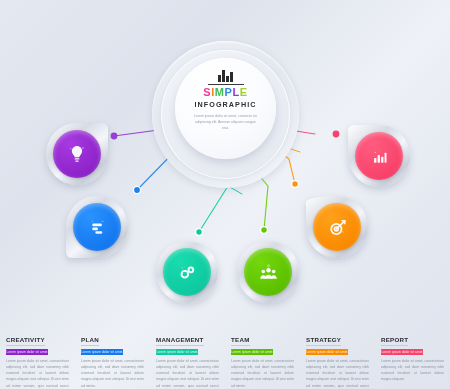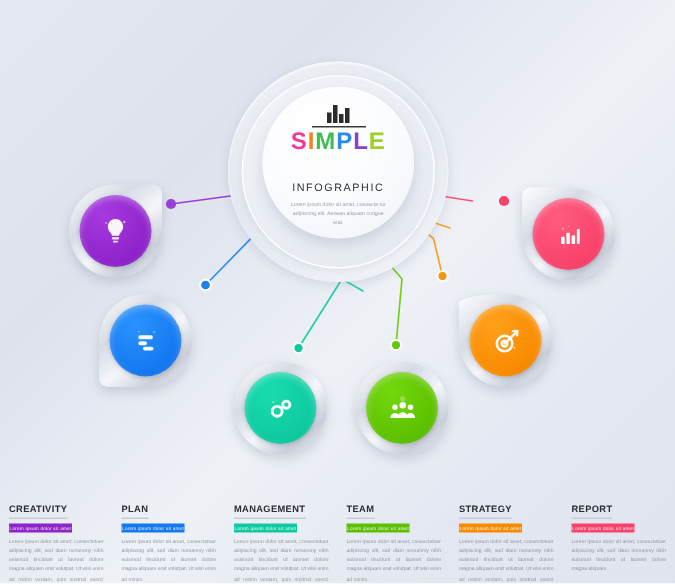--- a/index.html
+++ b/index.html
@@ -51,32 +51,32 @@
     align-items: flex-end;
     gap: 1.6px;
     height: 13px;
   }
   .logo-bars i { display:block; width: 2.6px; background: #2b2b2b; }
   .logo-rule {
     width: 36px; height: 1px; background: #3a3a3a;
     margin-top: 1.5px; margin-bottom: 2.5px;
   }
   .simple-word {
-    font-size: 16px;
+    font-size: 11px;
     font-weight: bold;
     letter-spacing: 0.6px;
     line-height: 1;
   }
   .simple-word span { display: inline; }
   .infographic-word {
     font-size: 7.2px;
-    font-weight: normal;
+    font-weight: bold;
     letter-spacing: 1.05px;
     color: #2e2e36;
-    margin-top: 17px;
+    margin-top: 2px;
   }
   .hub-desc {
     font-size: 3.5px;
     line-height: 1.75;
     color: #9aa0ac;
     text-align: center;
     width: 66px;
     margin-top: 3.5px;
   }
 

